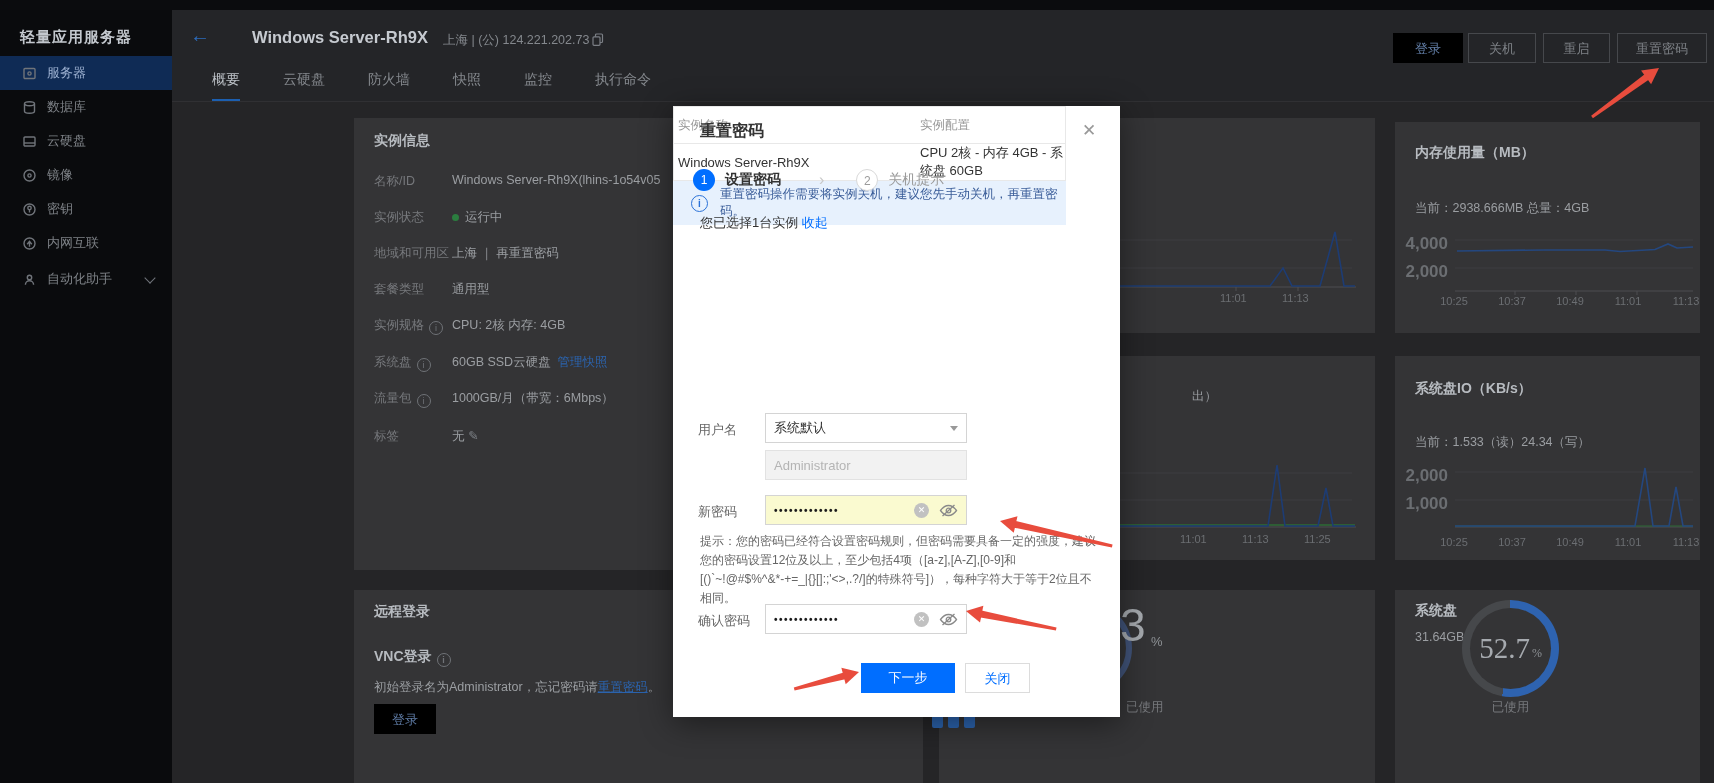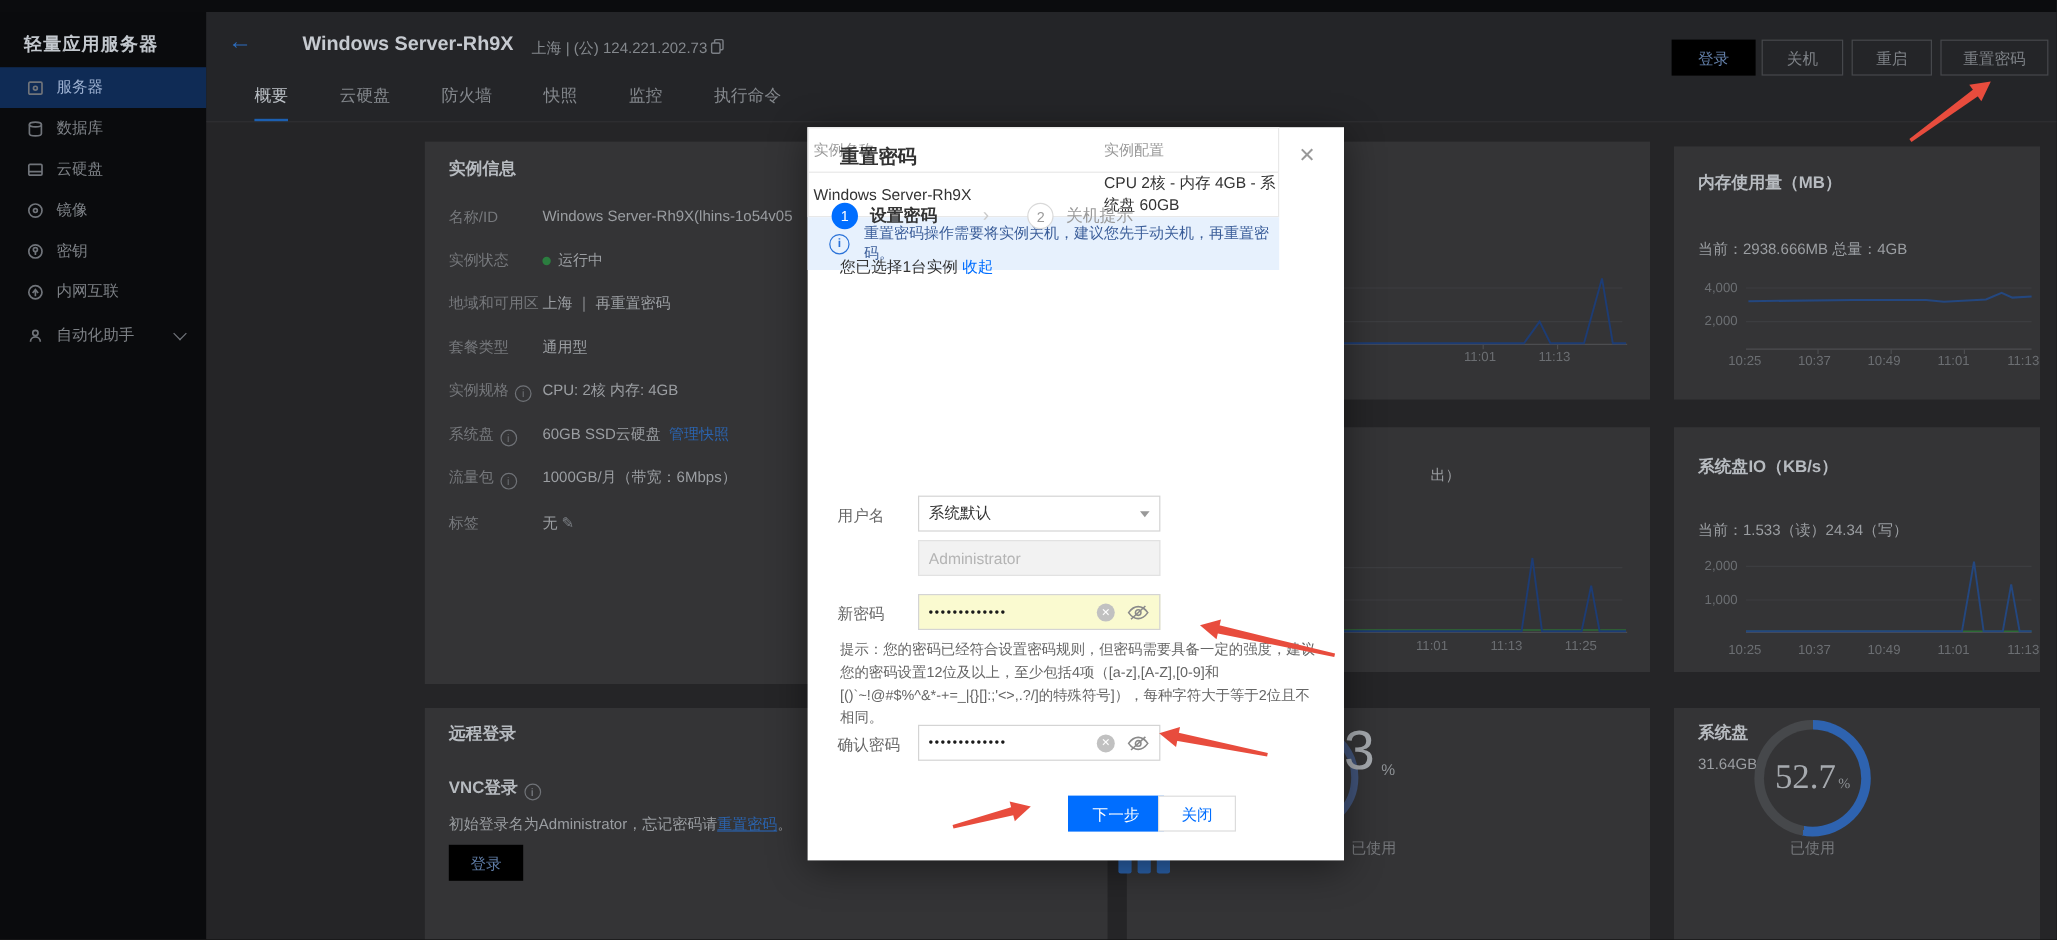--- a/index.html
+++ b/index.html
@@ -30,21 +30,21 @@
   .tab{font-size:14px;color:#84888d;margin-right:43px;display:flex;align-items:center;cursor:pointer;border-bottom:2px solid transparent;box-sizing:border-box;}
   .tab.active{color:#bcc1c7;border-bottom:2px solid #1c5fb0;}
   .card{background:#343436;}
   .card-title{font-size:14px;font-weight:bold;color:#b7bbc0;}
   .f-label{font-size:12.5px;color:#76787c;}
   .f-value{font-size:12.5px;color:#9b9ea2;white-space:nowrap;}
   .f-link{font-size:12.5px;color:#2b63ad;cursor:pointer;}
   .info-i{display:inline-block;width:12px;height:12px;border:1px solid #6f7277;border-radius:50%;color:#6f7277;
     font-size:9px;line-height:12px;text-align:center;margin-left:5px;vertical-align:-2px;font-style:normal;}
   .dot{display:inline-block;width:7px;height:7px;border-radius:50%;background:#2b7d3f;margin-right:6px;}
-  .muted{color:#6b6e72;font-size:11px;}
+  .muted{color:#6b6e72;font-size:17px;font-weight:bold;}
   .times{display:flex;}
   .times span{flex:1;text-align:center;font-size:11px;color:#6b6e72;}
   .tlabel{font-size:11px;color:#6b6e72;}
   .gauge{border-radius:50%;position:relative;background:conic-gradient(#2e63b0 0deg 190deg,#46484b 190deg 360deg);}
   .gauge::before{content:"";position:absolute;left:8px;top:8px;right:8px;bottom:8px;border-radius:50%;background:#343436;}
   .gauge .num{position:absolute;left:0;top:0;width:100%;height:100%;display:flex;align-items:center;justify-content:center;
     color:#a6aaaf;font-size:29px;font-family:Liberation Serif, serif;}
   .gauge .num small{font-size:12px;color:#8e9捷296;color:#8e9296;margin-left:2px;margin-top:10px;}
   .ring-sliver{border:6px solid #41547a;border-radius:50%;box-sizing:border-box;}
   .frag-sq{display:inline-block;width:11px;height:14px;background:#2b63ad;margin-right:5px;border-radius:2px;}
@@ -363,21 +363,21 @@
       <span class="clear-ic">✕</span>
       <span class="eye-ic">
         <svg width="19" height="13" fill="none" stroke="#8a8a8a" stroke-width="1.3">
             <path d="M1.5 6.5C4 3 7 1.5 9.5 1.5S15 3 17.5 6.5C15 10 12 11.5 9.5 11.5S4 10 1.5 6.5z"></path>
             <circle cx="9.5" cy="6.5" r="2.3"></circle>
             <line x1="3.5" y1="12" x2="15.5" y2="1"></line>
           </svg>
       </span>
     </div>
 
-    <button class="abs m-btn primary" style="left:217px;top:557px;width:80px;">下一步</button>
+    <button class="abs m-btn primary" style="left:188px;top:557px;width:94px;font-family:Liberation Mono, monospace;">下一步</button>
     <button class="abs m-btn ghost" style="left:292px;top:557px;width:65px;">关闭</button>
   </div>
 
   <svg class="abs arrows" width="1714" height="783">
     <g fill="#e84c3d">
       <g transform="translate(1659,68) rotate(-36.2)">
         <polygon points="-83,-1.5 -14,-3.5 -14,3.5 -83,1.5"></polygon>
           <polygon points="0,0 -16,-8.5 -16,8.5"></polygon>
       </g>
       <g transform="translate(1000,521) rotate(-167.4)">

